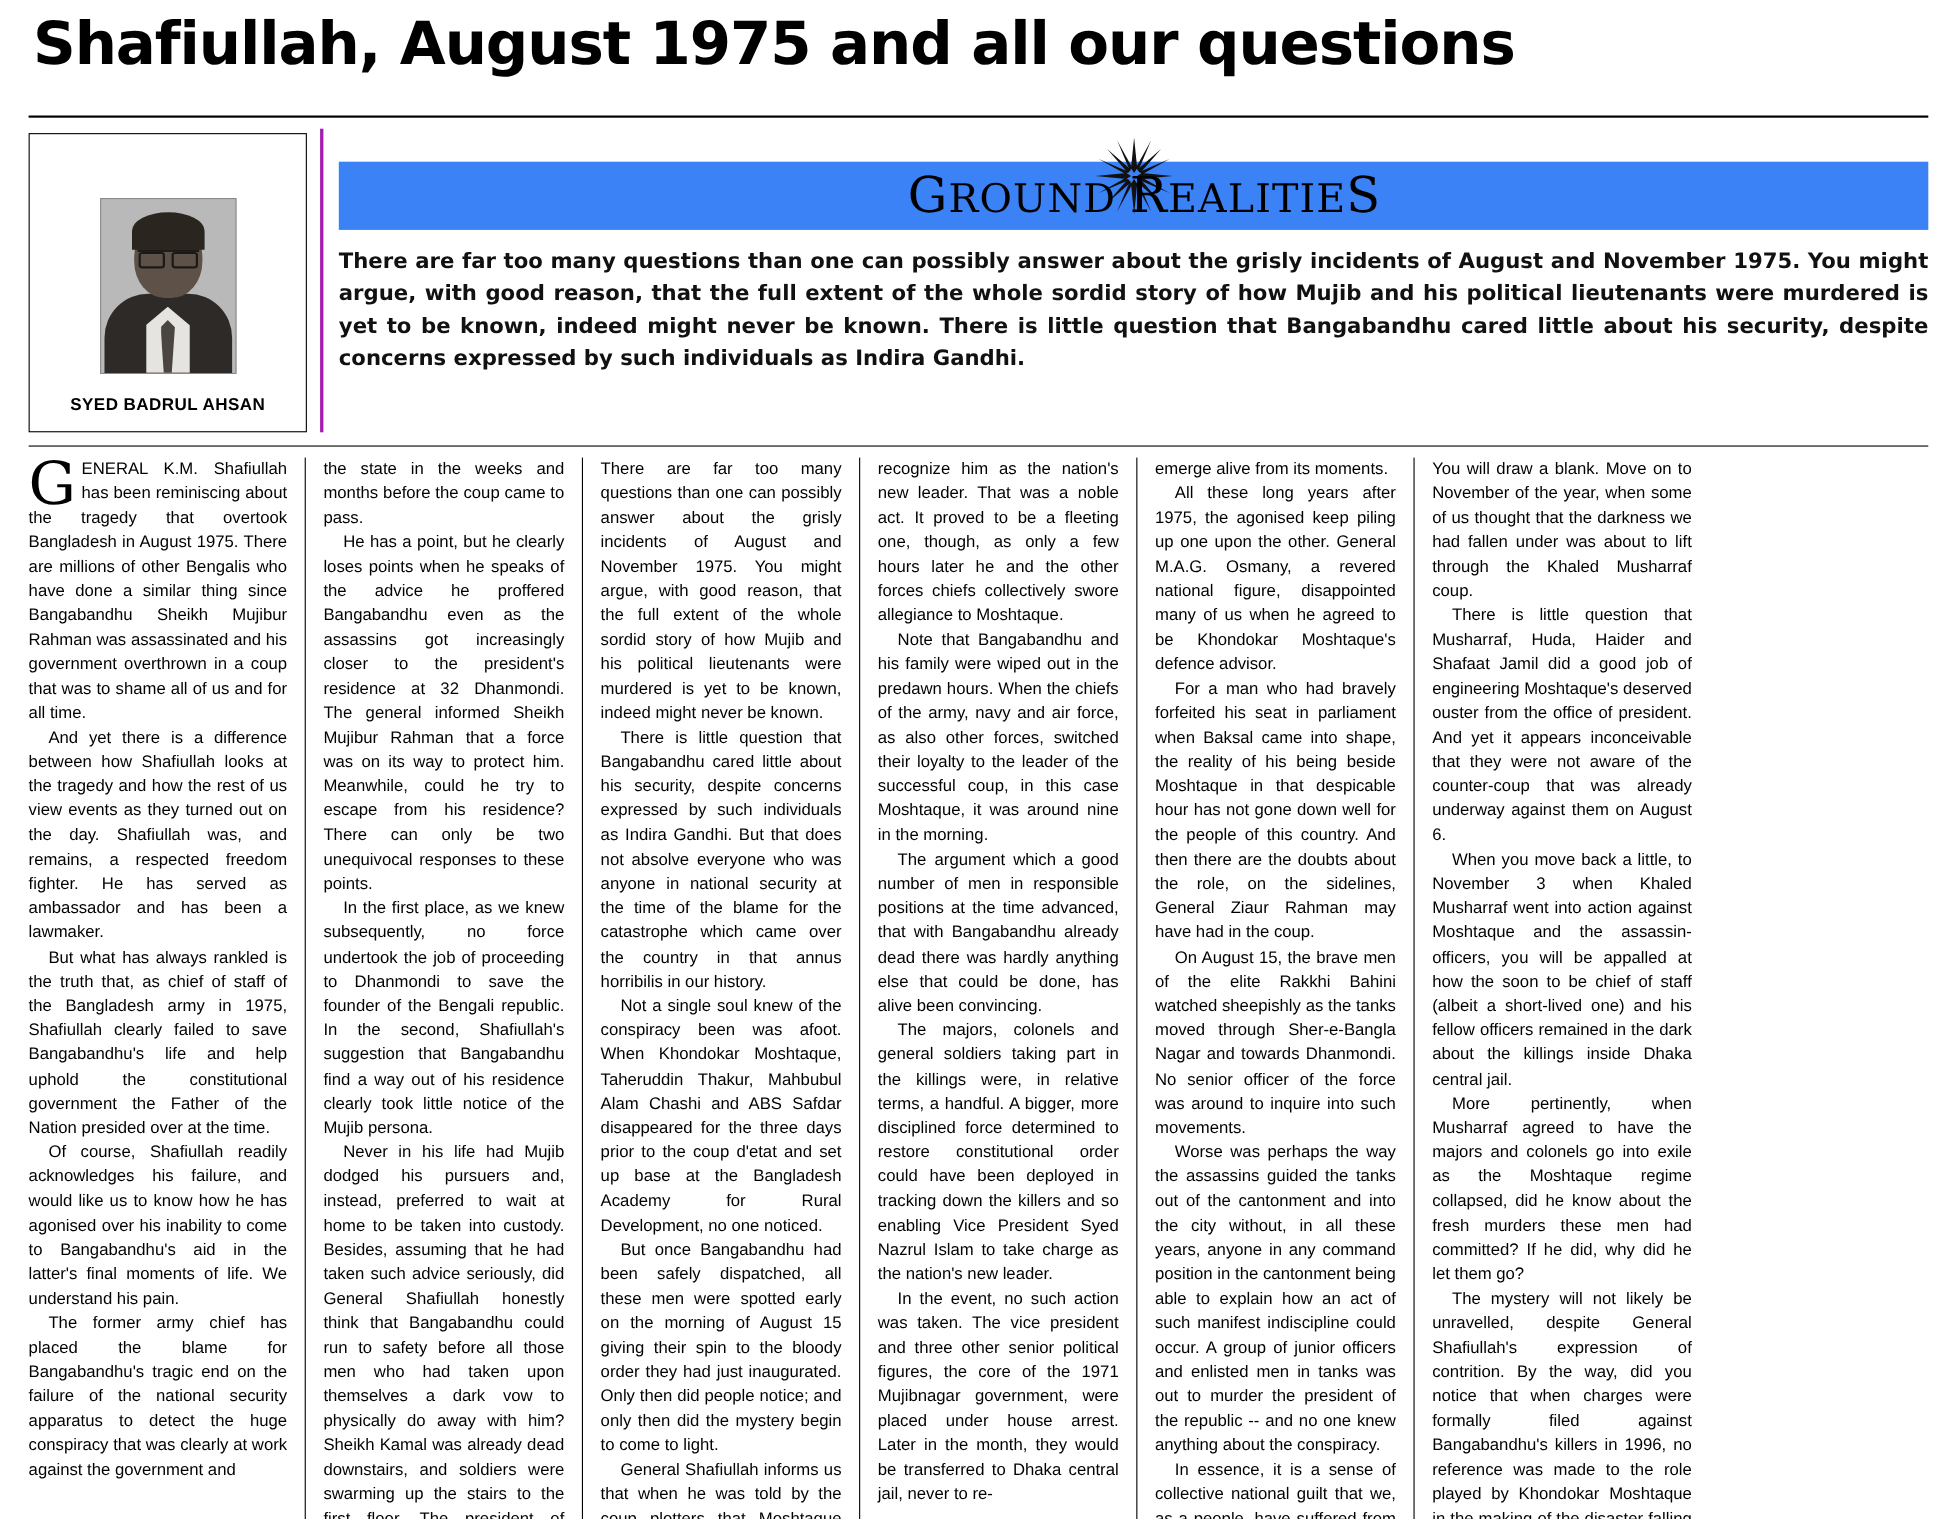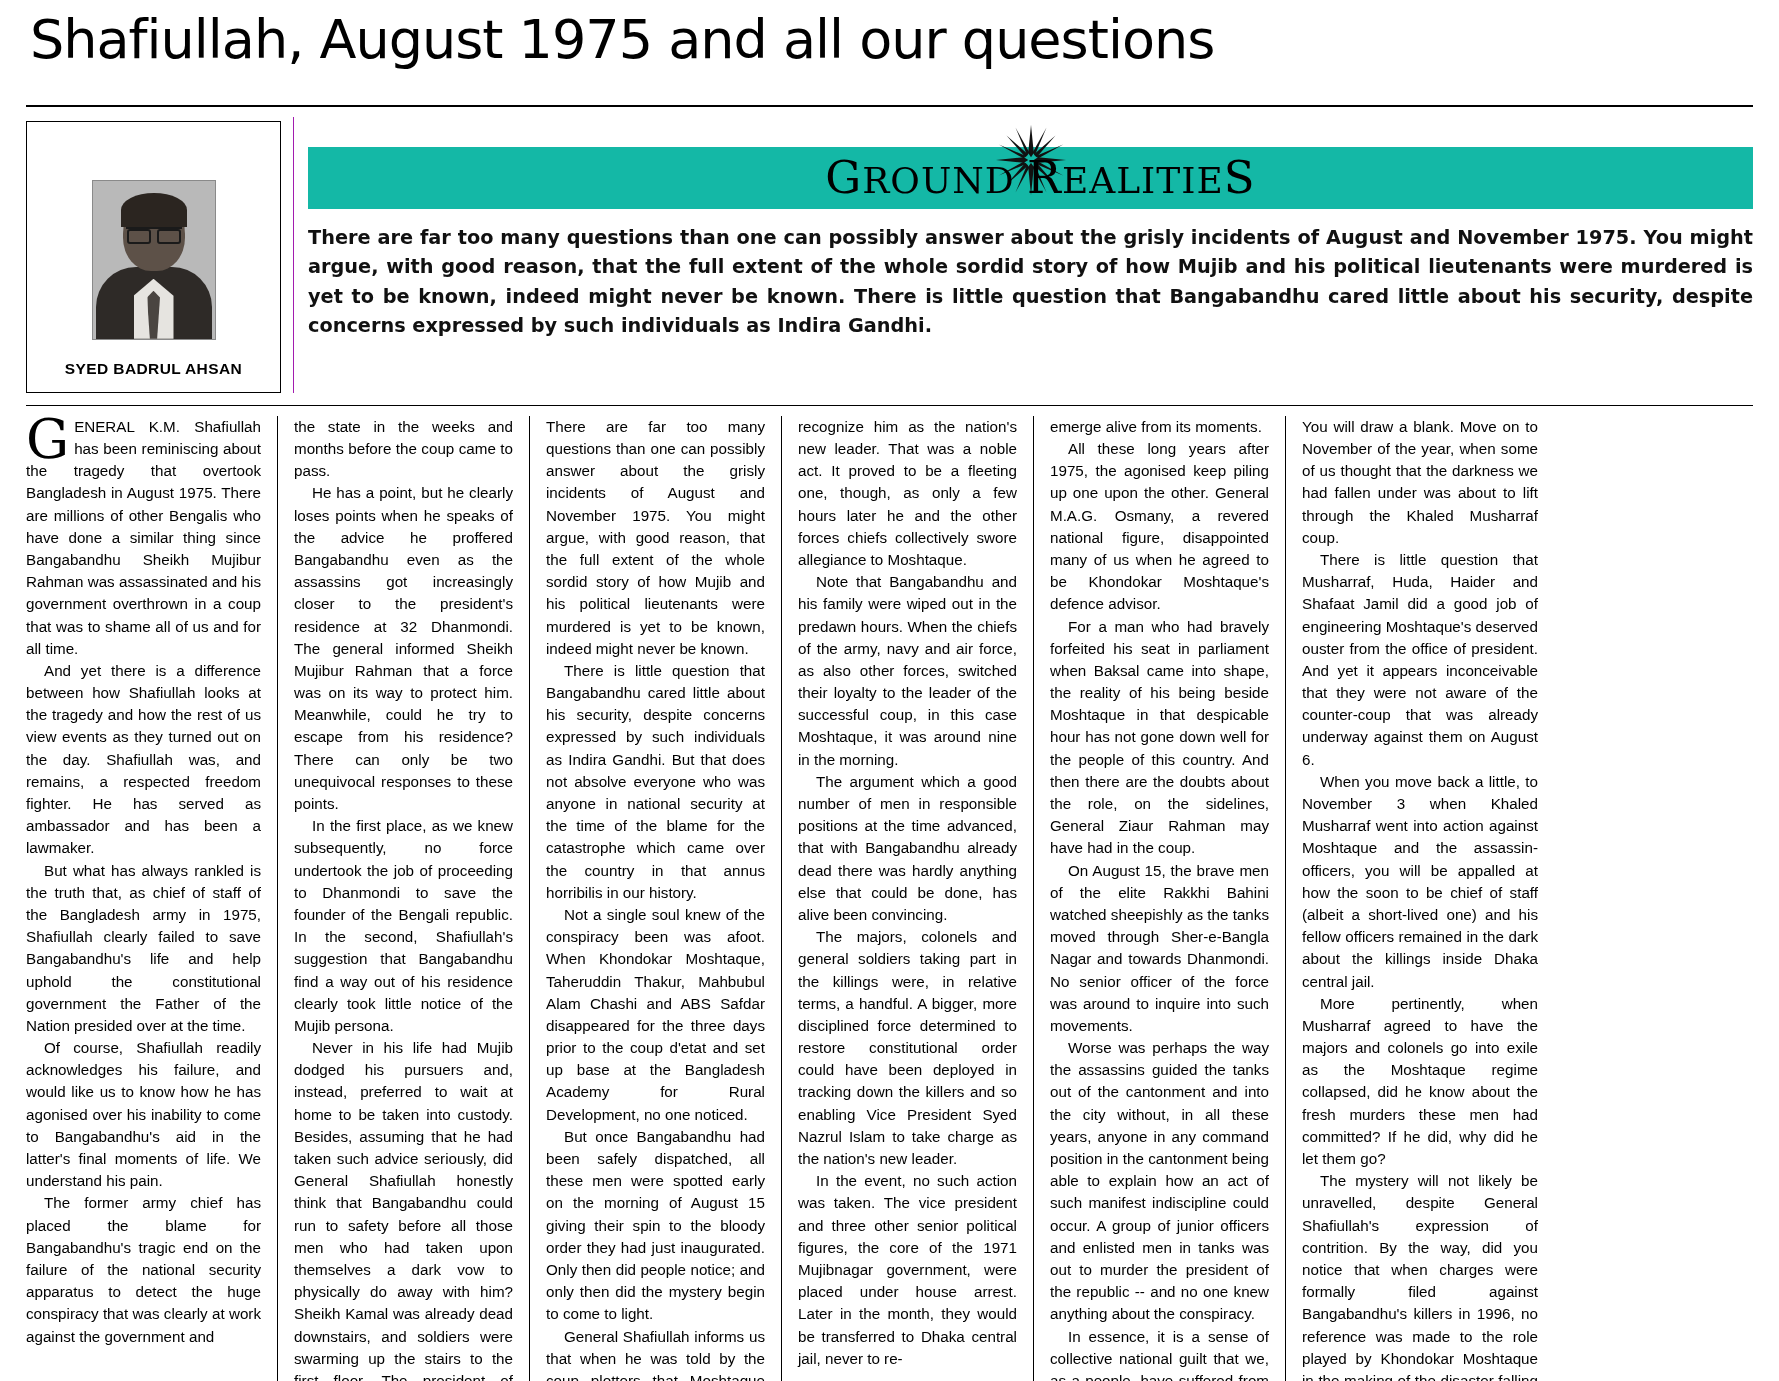--- a/index.html
+++ b/index.html
@@ -18,42 +18,42 @@
   .page {
     width: 1779px;
     height: 1381px;
     box-sizing: border-box;
     padding: 10px 26px 8px 26px;
     position: relative;
   }
   
   .masthead {
     font-family: "DejaVu Sans", sans-serif;
-    font-weight: normal;
+    font-weight: bold;
     font-size: 54px;
     letter-spacing: -1px;
     line-height: 1.05;
     padding-left: 4px;
     margin-top: 2px;
   }
   .rule-top {
     border-bottom: 2px solid #000;
     margin-top: 8px;
     margin-bottom: 10px;
   }
   
   .upper {
     display: flex;
     gap: 0px;
     align-items: stretch;
   }
   .author-col {
     width: 268px;
     flex: 0 0 268px;
-    border-right: 1px solid #a21caf;
+    border-right: 3px solid #a21caf;
     padding-right: 12px;
     box-sizing: border-box;
   }
   .author-frame {
     border: 1px solid #000;
     padding: 10px 10px 4px 10px;
     height: 272px;
     box-sizing: border-box;
     display: flex;
     flex-direction: column;
@@ -147,21 +147,21 @@
     font-size: 15.5px;
     letter-spacing: 0.4px;
     text-align: center;
   }
   .gr-col {
     flex: 1 1 auto;
     padding-left: 14px;
     position: relative;
   }
   .gr-banner {
-    background: #14b8a6;
+    background: #3b82f6;
     height: 62px;
     position: relative;
     margin-top: 30px;
     display: flex;
     align-items: center;
     justify-content: center;
   }
   .gr-title {
     font-family: "DejaVu Serif", serif;
     font-size: 45px;

